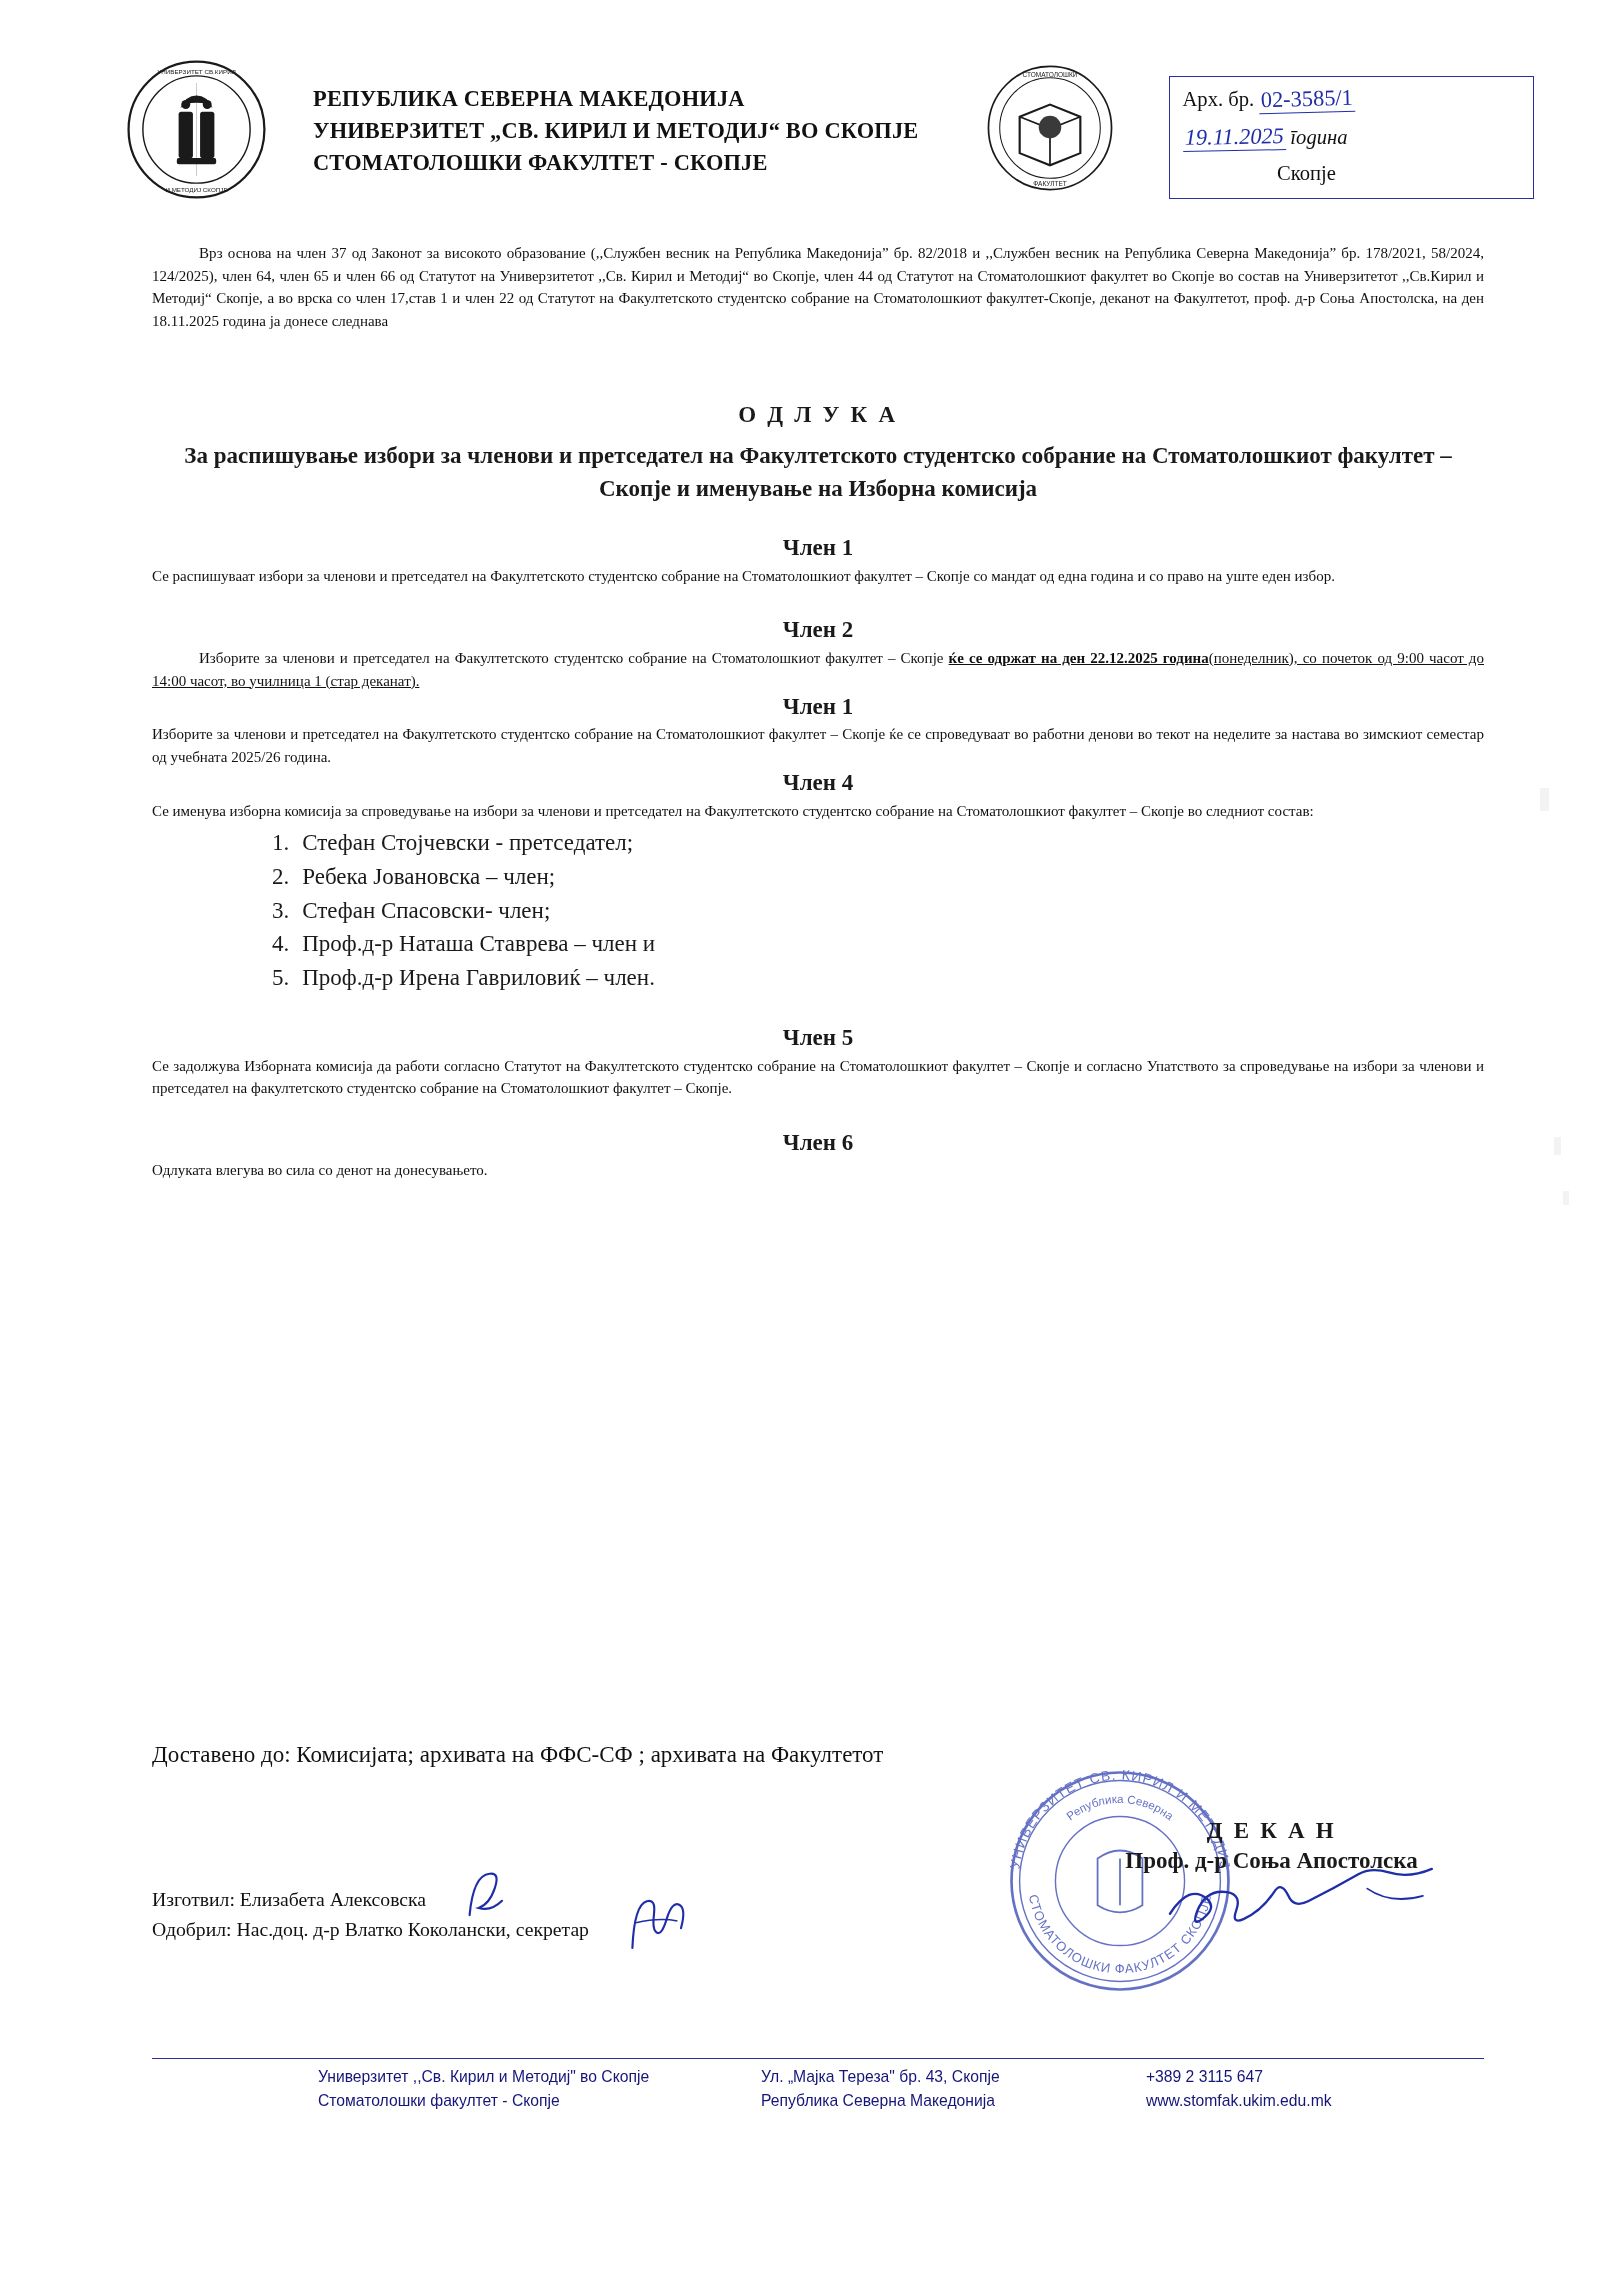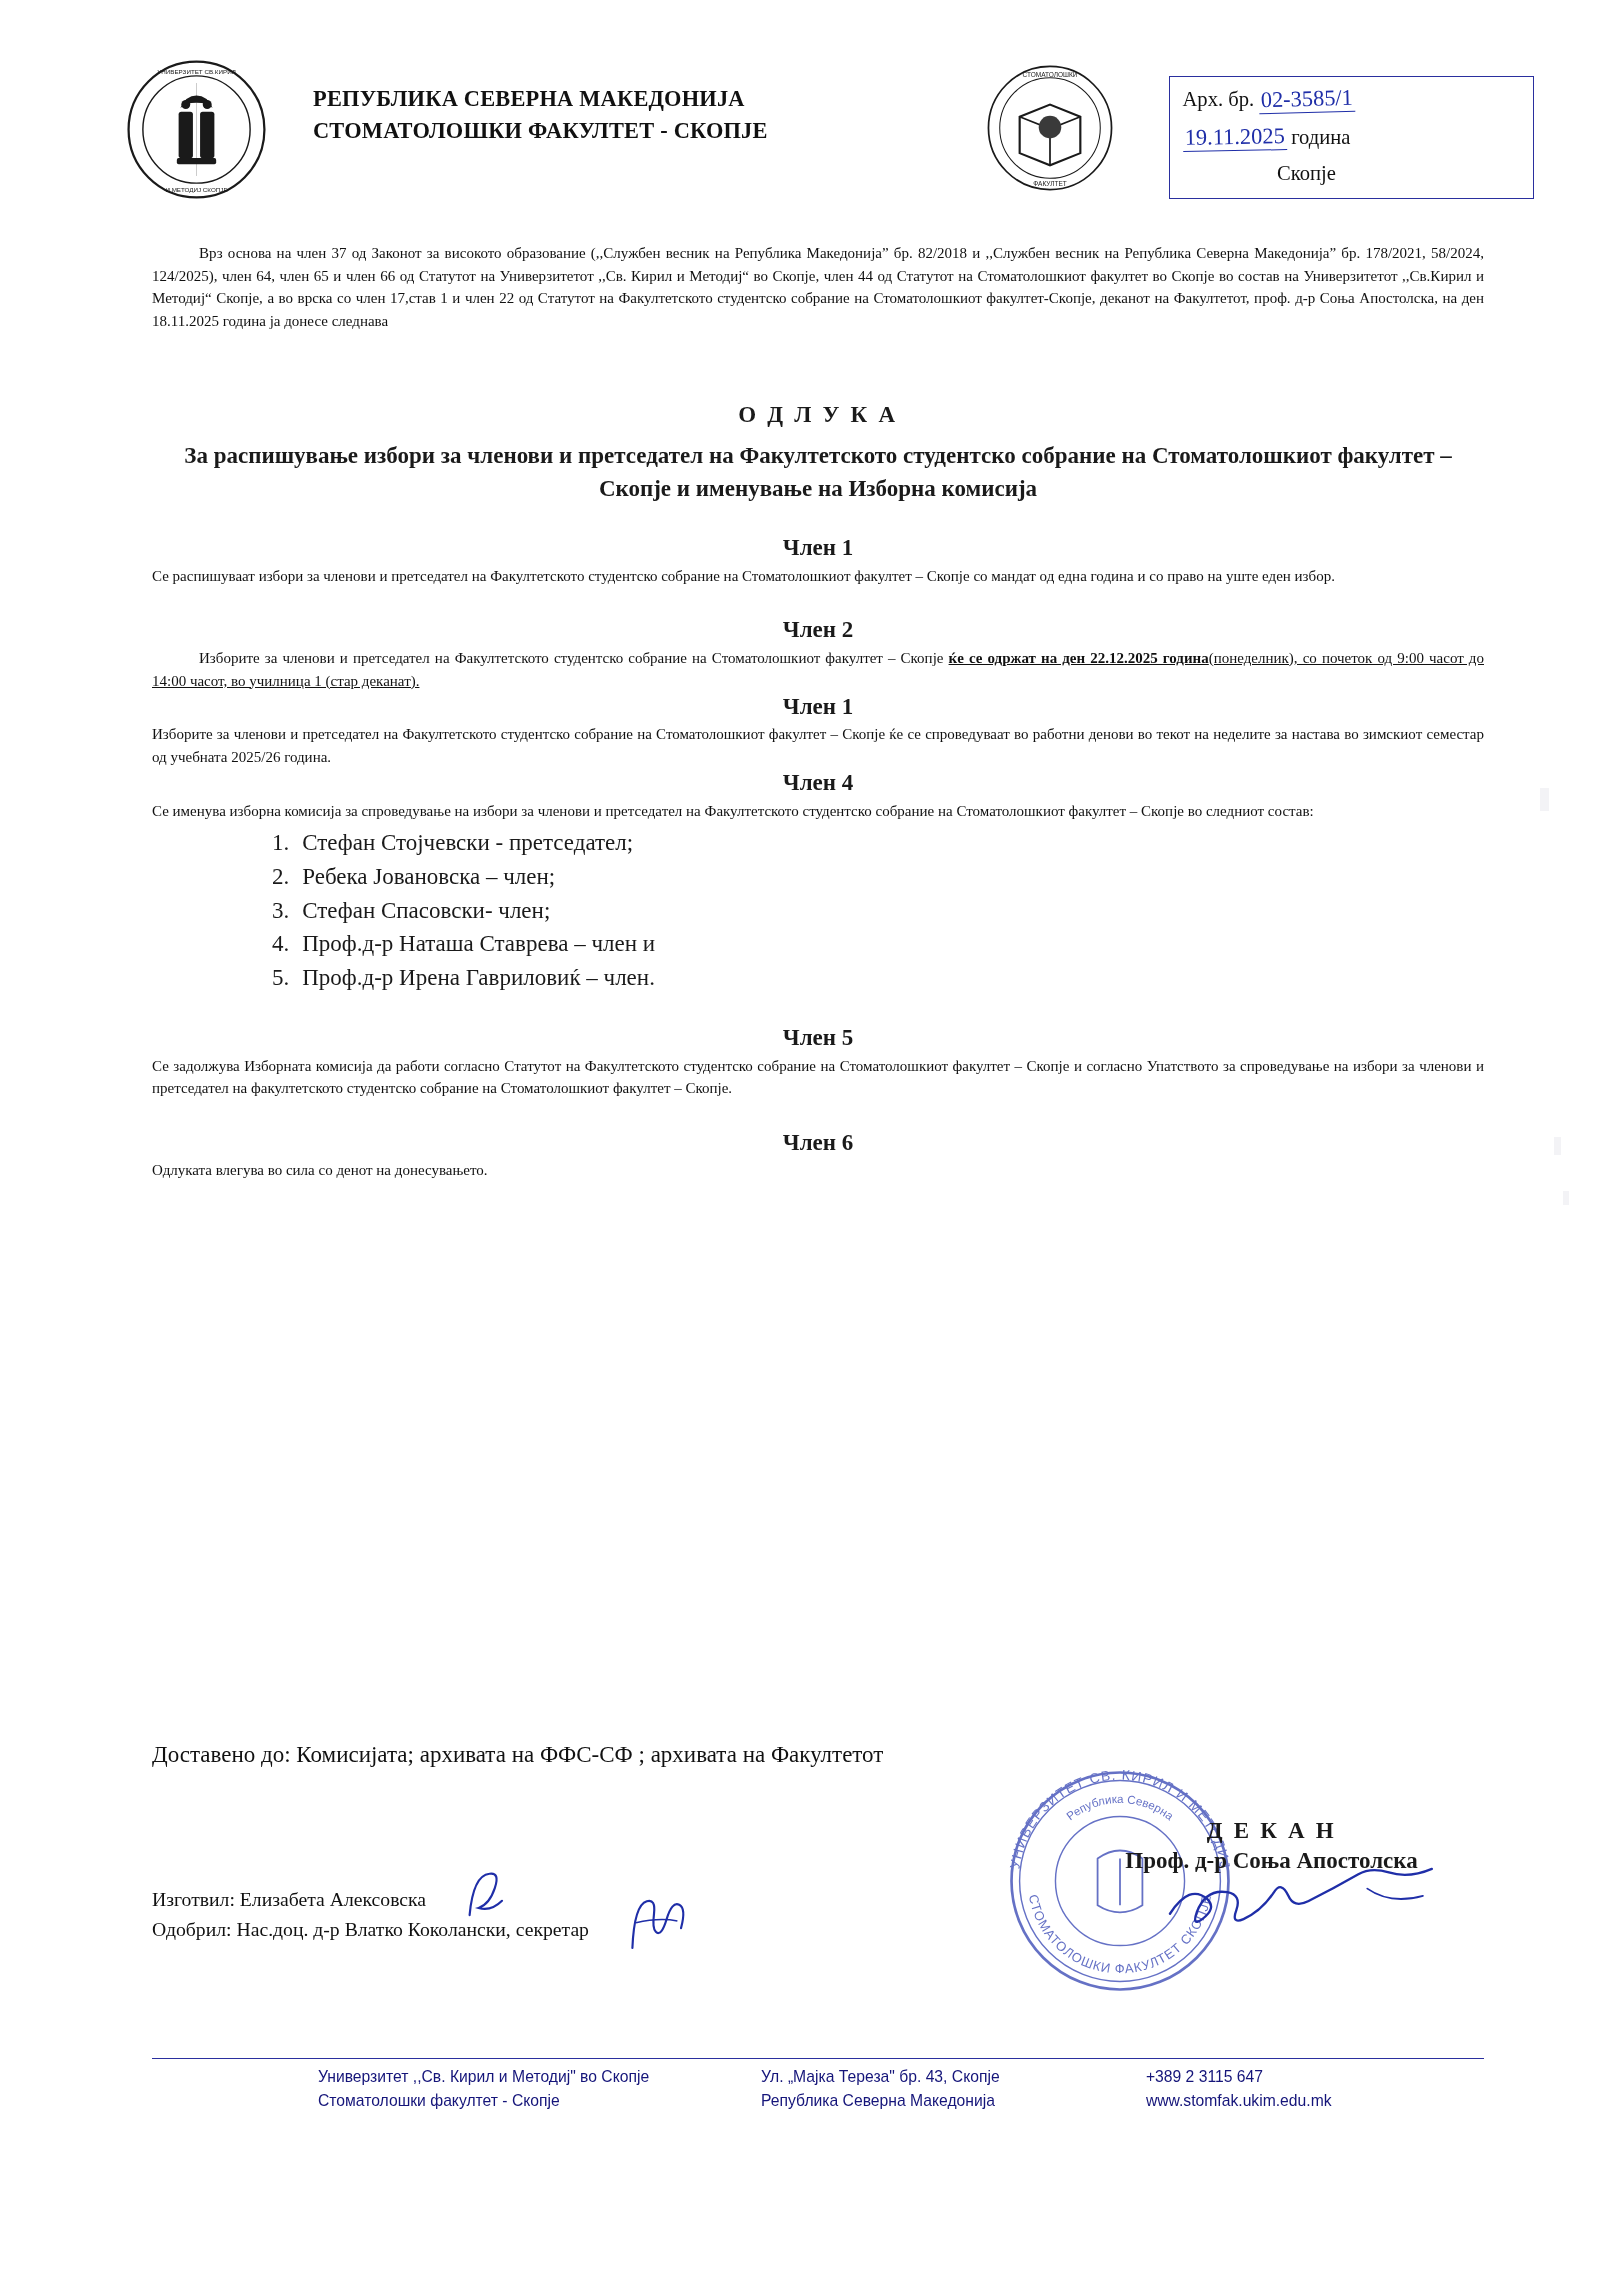--- a/index.html
+++ b/index.html
@@ -81,20 +81,21 @@
     padding: 0 1.8px;
     display: inline-block;
     transform: rotate(-1.5deg);
   }
   .arch-line2 {
     position: absolute;
     left: 12.5px;
     top: 47px;
     font-size: 20.6px;
     color: #111;
+    font-style: italic;
   }
   .arch-date {
     color: #1f2ea8;
     font-size: 22.4px;
     border-bottom: 1.3px solid #1f2ea8;
     padding: 0 1.8px;
     display: inline-block;
     transform: rotate(-1deg);
   }
   .arch-line3 {
@@ -277,20 +278,21 @@
         <rect x="58" y="112" width="44" height="7" rx="2"></rect>
         <circle cx="68" cy="52" r="5"></circle>
         <circle cx="92" cy="52" r="5"></circle>
       </g>
       <text x="80" y="18" font-size="7" text-anchor="middle" fill="#1a1a1a" font-family="'Liberation Sans',sans-serif">УНИВЕРЗИТЕТ СВ.КИРИЛ</text>
       <text x="80" y="150" font-size="7" text-anchor="middle" fill="#1a1a1a" font-family="'Liberation Sans',sans-serif">И МЕТОДИЈ СКОПЈЕ</text>
     </svg>
 
     <div class="header-titles">
       <div>РЕПУБЛИКА СЕВЕРНА МАКЕДОНИЈА</div>
+      <div>УНИВЕРЗИТЕТ „СВ. КИРИЛ И МЕТОДИЈ“ ВО СКОПЈЕ</div>
       <div>СТОМАТОЛОШКИ ФАКУЛТЕТ - СКОПЈЕ</div>
     </div>
 
     <svg class="logo-fac" viewBox="0 0 150 150">
       <circle cx="75" cy="75" r="71" fill="none" stroke="#1a1a1a" stroke-width="2"></circle>
       <circle cx="75" cy="75" r="58" fill="none" stroke="#1a1a1a" stroke-width="1.2"></circle>
       <path d="M40 62 L75 48 L110 62 L110 104 L75 118 L40 104 Z" fill="none" stroke="#1a1a1a" stroke-width="2.5"></path>
       <path d="M40 62 L75 76 L110 62" fill="none" stroke="#1a1a1a" stroke-width="2"></path>
       <path d="M75 76 L75 118" stroke="#1a1a1a" stroke-width="2"></path>
       <circle cx="75" cy="74" r="13" fill="#3a3a3a"></circle>

